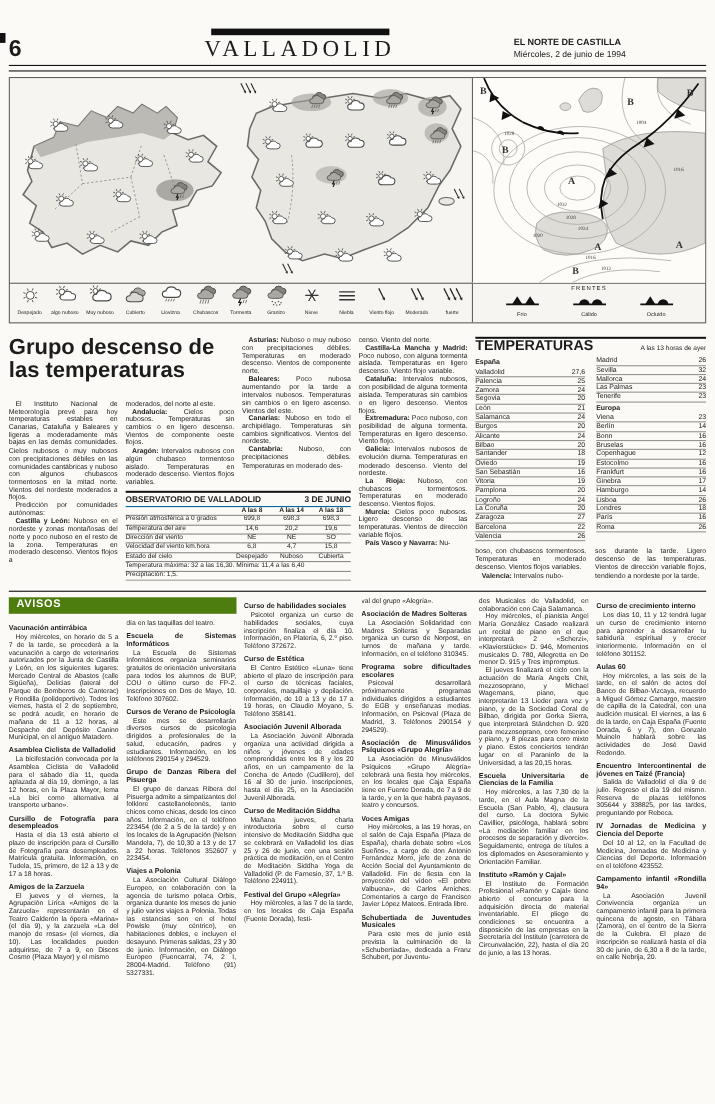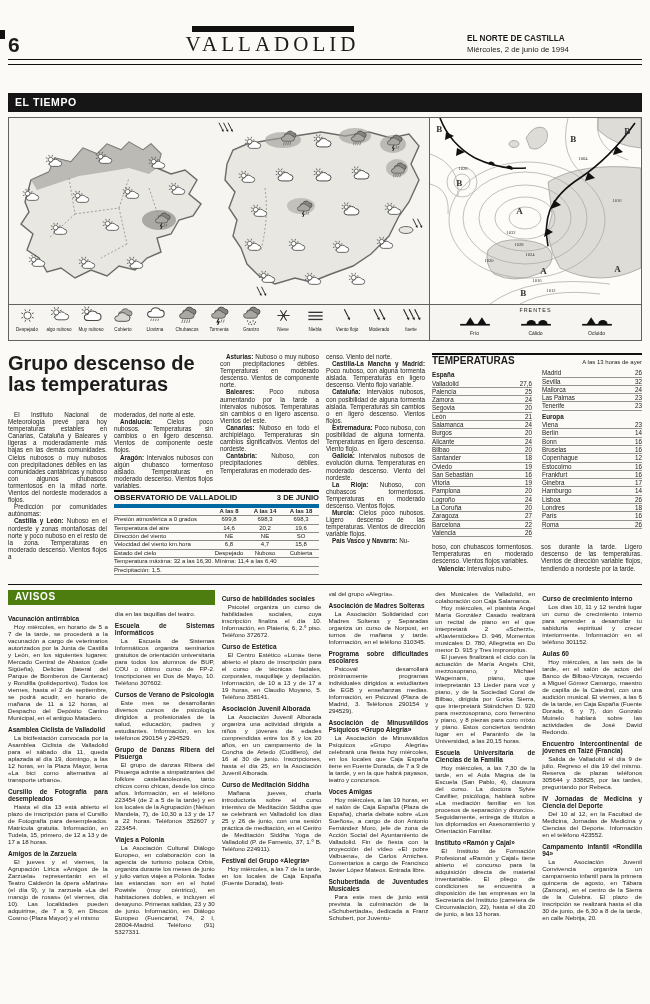--- a/index.html
+++ b/index.html
@@ -46,28 +46,28 @@
   .headline{grid-column:1/3;grid-row:1;margin:0;font-size:20px;line-height:21px;font-weight:bold;}
   .fcol{font-size:6.3px;line-height:7.1px;text-align:justify;overflow:hidden;}
   .fcol p,.avcol p,.temps-cont p{margin:0;text-indent:6px;}
   p.noind{text-indent:0 !important;}
   .c1{grid-column:1;grid-row:2/4;}
   .c2{grid-column:2;grid-row:2;}
   .c3{grid-column:3;grid-row:1/3;}
   .c4{grid-column:4;grid-row:1/4;}
   .obs{grid-column:2/4;grid-row:3;align-self:end;font-size:6px;line-height:7.4px;overflow:hidden;}
   .obs-hd{display:flex;justify-content:space-between;font-weight:bold;font-size:7.6px;
-    border-top:2.4px solid #111;border-bottom:4px solid #0369a1;padding:2px 0;}
+    border-top:2.4px solid #111;border-bottom:1px solid #0369a1;padding:2px 0;}
   .obs-row{display:flex;border-bottom:.8px solid #8c8c88;}
   .obs-lab{flex:1;}
   .obs-v{width:36px;text-align:center;}
   .temps{grid-column:5;grid-row:1/4;font-size:6.3px;line-height:7.3px;overflow:hidden;}
   .temps-hd{display:flex;justify-content:space-between;align-items:baseline;
     border-top:2.4px solid #111;padding:2px 0 3px;}
-  .temps-hd .t{font-weight:bold;font-size:10px;}
+  .temps-hd .t{font-weight:bold;font-size:13px;}
   .temps-hd .s{font-size:6px;}
   .temps-body{display:flex;gap:10px;}
   .tcol{flex:1;}
   .tg{font-weight:bold;margin:2px 0 1px;}
   .trow{display:flex;justify-content:space-between;border-bottom:.8px solid #97948f;}
   .temps-cont{display:flex;gap:8px;margin-top:6px;font-size:6.3px;line-height:7.1px;text-align:justify;}
   .temps-cont>div{flex:1;}
   .rule{border-top:1px solid #111;margin-top:9px;}
   
   .av{display:grid;grid-template-columns:repeat(6,1fr);column-gap:7px;margin-top:5px;}
@@ -93,21 +93,20 @@
     </div>
     <div class="hdr-right">
       <div class="paper">EL NORTE DE CASTILLA</div>
       <div class="date">Miércoles, 2 de junio de 1994</div>
     </div>
   </header>
   <div class="hdr-rule"></div>
   <div class="hdr-rule2"></div>
 
   <section>
-    <div class="bar">EL TIEMPO</div>
     <div class="wbox">
       <div class="maps">
         <div class="map map1">
           <svg width="204" height="186" viewBox="0 0 204 186">
             <path d="M16,84 L22,62 L40,54 L46,40 L62,44 L74,30 L88,36 L98,26 L112,32 L120,24 L134,32 L142,26 L152,36 L148,50 L162,56 L176,52 L188,62 L180,76 L192,86 L184,98 L170,102 L162,116 L148,120 L152,134 L138,140 L126,152 L110,148 L98,158 L82,152 L66,160 L52,150 L38,154 L30,140 L18,132 L24,116 L12,106 L20,94 Z" fill="#e8e7e2" stroke="#6b6b66" stroke-width="1.4"></path>
             <path d="M22,62 L40,54 L46,40 L62,44 L74,30 L88,36 L98,26 L112,32 L120,24 L134,32 L142,26 L152,36 L148,50 L140,56 L120,50 L96,54 L70,58 L46,66 L28,72 Z" fill="#b3b2ac" opacity="0.85"></path>
             <ellipse cx="150" cy="102" rx="17" ry="10" fill="#9b9a94" opacity="0.8"></ellipse>
             <path d="M60,60 L66,96 M66,96 L40,120 M66,96 L110,90 M110,90 L120,60 M110,90 L118,126 M118,126 L92,140 M140,70 L150,100" fill="none" stroke="#8b8b86" stroke-width="0.8" stroke-dasharray="2,2"></path>
           </svg>
           <div class="scatter">

